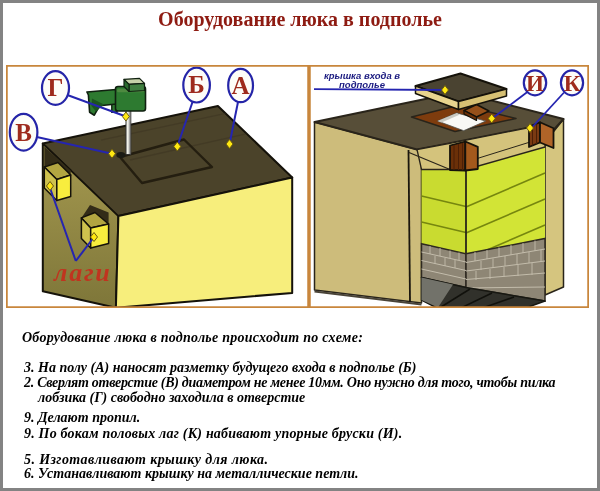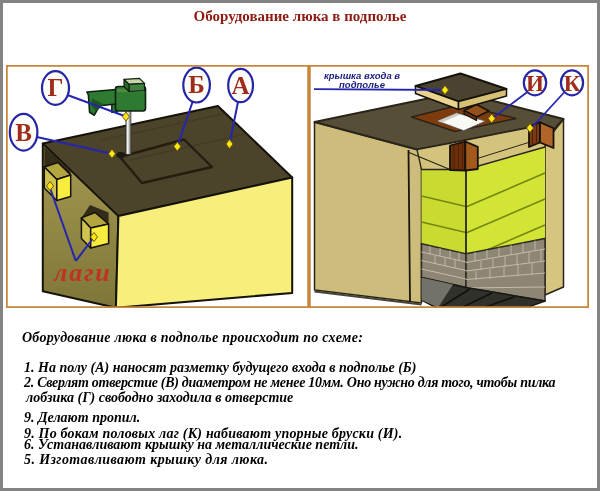--- a/index.html
+++ b/index.html
@@ -1,20 +1,20 @@
 <!DOCTYPE html>
 <html><head>
 <meta charset="utf-8">
 <style>
   html,body{margin:0;padding:0;}
   body{width:600px;height:491px;position:relative;background:#ffffff;
        border:3px solid #838383;box-sizing:border-box;overflow:hidden;
        font-family:"Liberation Serif",serif;}
   .title{position:absolute;left:0;top:4.5px;width:594px;text-align:center;
-         font-weight:bold;font-size:15px;color:#8e1b12;}
+         font-weight:bold;font-size:20px;color:#8e1b12;}
   svg.il{position:absolute;}
   .tl{position:absolute;font-weight:bold;font-style:italic;color:#000;
       font-size:14px;white-space:nowrap;letter-spacing:0px;}
 </style>
 </head>
 <body>
 <div class="title">Оборудование люка в подполье</div>
 
 <svg class="il" style="left:3px;top:62px" width="303" height="243" viewBox="0 0 303 243">
 <defs>
@@ -224,19 +224,19 @@
 </g>
 <g font-family="Liberation Serif,serif" font-weight="bold" font-size="23" fill="#9e2b1c" text-anchor="middle">
  <text x="535" y="90.6">И</text>
  <text x="572" y="90.6">К</text>
 </g>
 </g>
 <rect x="0.75" y="0.75" width="278.5" height="241.5" fill="none" stroke="#c8863c" stroke-width="2"></rect>
 </svg>
 
 <div class="tl" style="left:19px;top:327px;letter-spacing:0.25px">Оборудование люка в подполье происходит по схеме:</div>
-<div class="tl" style="left:21px;top:357px">1. На полу (А) наносят разметку будущего входа в подполье (Б)</div>
+<div class="tl" style="left:21px;top:357px">3. На полу (А) наносят разметку будущего входа в подполье (Б)</div>
 <div class="tl" style="left:21px;top:372px;letter-spacing:-0.28px">2. Сверлят отверстие (В) диаметром не менее 10мм. Оно нужно для того, чтобы пилка</div>
-<div class="tl" style="left:23px;top:387px">лобзика (Г) свободно заходила в отверстие</div>
+<div class="tl" style="left:35px;top:387px">лобзика (Г) свободно заходила в отверстие</div>
 <div class="tl" style="left:21px;top:407px">9. Делают пропил.</div>
 <div class="tl" style="left:21px;top:423px;letter-spacing:0.2px">9. По бокам половых лаг (К) набивают упорные бруски (И).</div>
 <div class="tl" style="left:21px;top:449px;letter-spacing:0.4px">5. Изготавливают крышку для люка.</div>
-<div class="tl" style="left:21px;top:434px">6. Устанавливают крышку на металлические петли.</div>
+<div class="tl" style="left:21px;top:463px">6. Устанавливают крышку на металлические петли.</div>
 
 </body></html>

